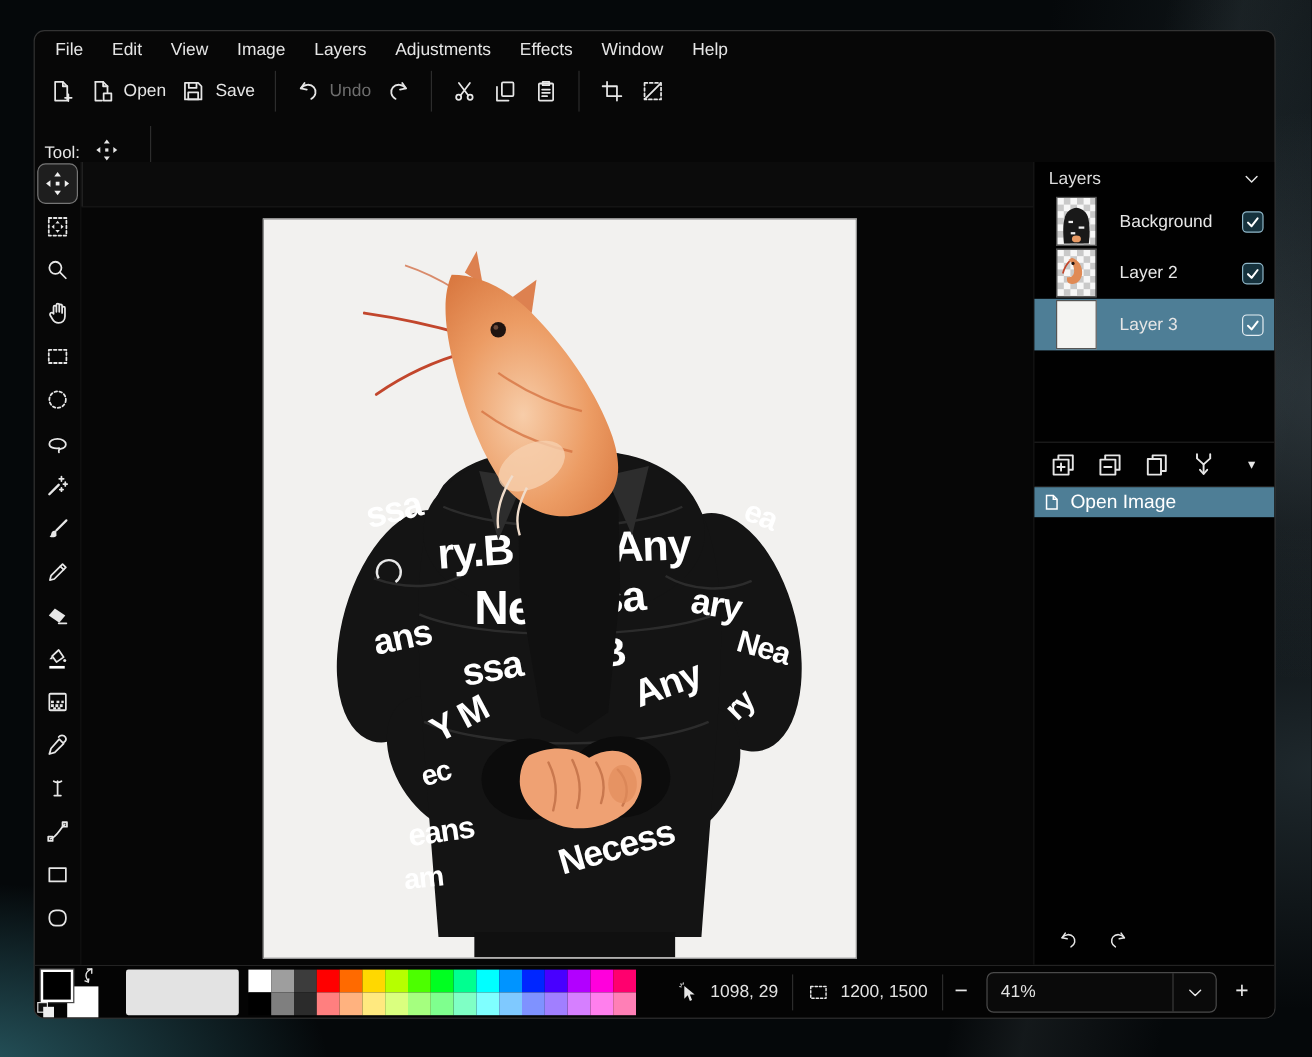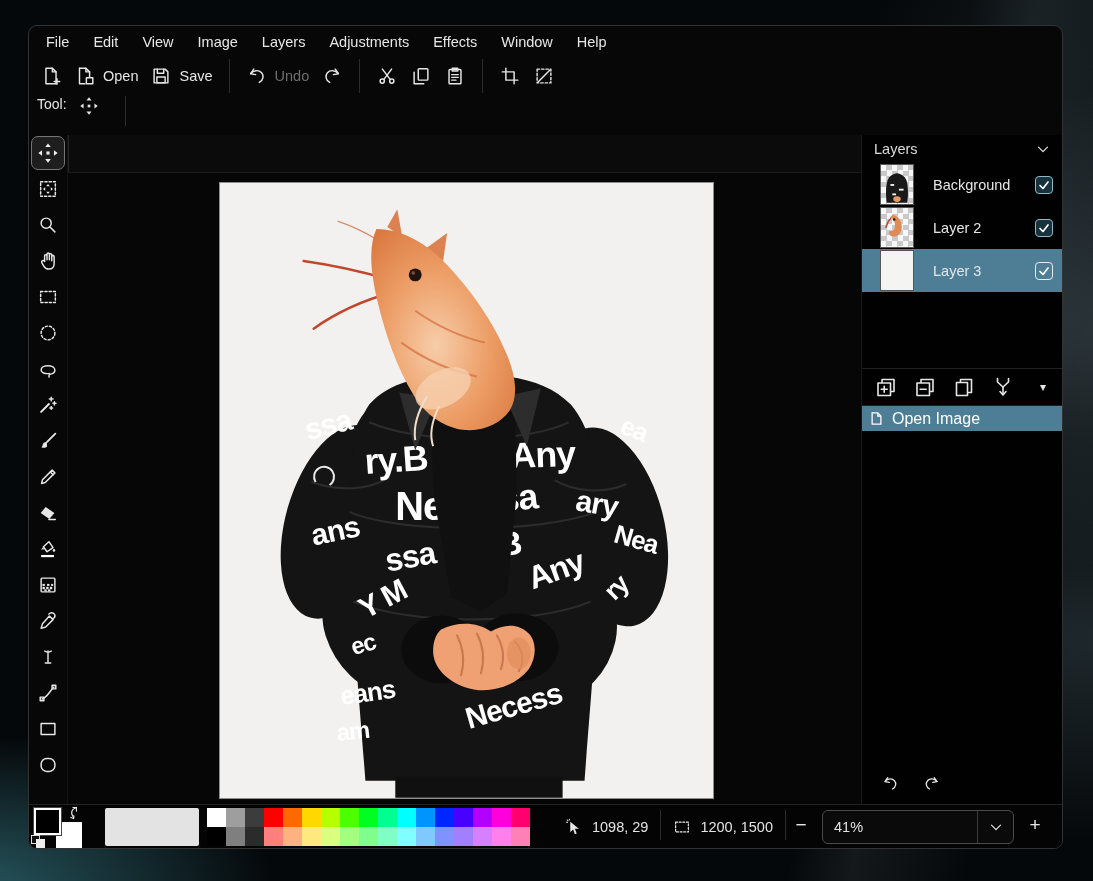--- a/index.html
+++ b/index.html
@@ -24,21 +24,21 @@
   
   .menubar { height:30px; display:flex; align-items:center; padding:2px 6px 0 6px; gap:2px; font-size:14.5px; flex:0 0 auto;}
   .menu-item { padding:3px 11px; border-radius:4px; cursor:default; white-space:nowrap;}
   
   .toolbar { height:40px; display:flex; align-items:center; padding:0 6px; gap:2px; flex:0 0 auto;}
   .tbtn { height:32px; min-width:32px; display:flex; align-items:center; justify-content:center; gap:7px; border-radius:5px; font-size:14.5px; padding:0 5px;}
   .tbtn.disabled { color:#6e6e6e; }
   .tsep { width:1px; height:34px; background:#2c2c2c; margin:0 9px; flex:0 0 auto;}
   .icon { stroke:#e6e6e6; fill:none; stroke-width:1.6; stroke-linecap:round; stroke-linejoin:round; }
   
-  .toolrow { height:39px; display:flex; align-items:flex-start; padding:0 8px; gap:12px; font-size:14px; flex:0 0 auto;}
+  .toolrow { height:39px; display:flex; align-items:flex-end; padding:0 8px; gap:12px; font-size:14px; flex:0 0 auto;}
   .toolrow .vsep { width:1px; height:30px; background:#2c2c2c; margin-left:14px;}
   
   .content { flex:1 1 auto; display:flex; min-height:0;}
   .lefttools { width:38px; display:flex; flex-direction:column; align-items:center; flex:0 0 auto;}
   .tool { width:36px; height:36px; display:flex; align-items:center; justify-content:center; flex:0 0 auto;}
   .tool.selected { width:34px; height:34px; margin:1px 0; border:1px solid #767676; border-radius:7px; background:#1e1e1e;}
   .center { flex:1 1 auto; display:flex; flex-direction:column; min-width:0; border-left:1px solid #141414;}
   .tabstrip { height:38px; display:flex; align-items:stretch; background:#0b0b0b; border-bottom:1px solid #1b1b1b; flex:0 0 auto;}
   .tab { position:relative; display:flex; align-items:center; gap:16px; padding:0 16px 0 22px; font-size:14.5px; color:#e3e3e3; background:#111;}
   .tab-underline { position:absolute; left:2px; right:2px; bottom:1px; height:4px; background:#7ea9c9; border-radius:2px;}
@@ -68,21 +68,21 @@
   .statusbar { height:44px; display:flex; align-items:center; background:#040404; border-top:1px solid #232323; padding:0 12px 0 2px; flex:0 0 auto;}
   .colorwidget { width:62px; height:42px; position:relative; flex:0 0 auto;}
   .swatch-secondary { position:absolute; left:25px; top:16px; width:26px; height:26px; background:#fff;}
   .swatch-primary { position:absolute; left:3px; top:2px; width:27px; height:27px; background:#000; border:2px solid #fff; box-shadow:0 0 0 1px #494949;}
   .swap-arrows { position:absolute; left:32px; top:-2px;}
   .reset-swatches { position:absolute; left:0; bottom:-1px; width:15px; height:14px;}
   .reset-swatches .b1{ position:absolute; left:0; top:0; width:9px; height:9px; border:1.5px solid #ddd; background:#111;}
   .reset-swatches .b2{ position:absolute; left:5px; top:4px; width:9px; height:9px; background:#eee;}
   .recent { width:94px; height:38px; background:#e3e3e3; border-radius:2px; margin-left:12px; flex:0 0 auto;}
   .palette { display:grid; grid-template-rows:repeat(2,19px); grid-auto-flow:column; grid-auto-columns:19px; margin-left:8px; flex:0 0 auto;}
-  .statusright { margin-left:auto; display:flex; font-size:14.5px; color:#e3e3e3;}
+  .statusright { margin-left:auto; display:flex; align-items:center; font-size:14.5px; color:#e3e3e3;}
   .sgroup { display:flex; align-items:center; gap:9px; padding:0 12px;}
   .ssep { width:1px; height:30px; background:#2c2c2c;}
   .zoombtn { width:30px; height:30px; display:flex; align-items:center; justify-content:center; font-size:19px; color:#e6e6e6;}
   .combo { width:192px; height:34px; border:1px solid #4a4a4a; border-radius:6px; display:flex; align-items:stretch; background:#0a0a0a; margin:0 6px;}
   .combo-text { flex:1; display:flex; align-items:center; padding-left:11px; font-size:14.5px;}
   .combo-arrow { width:36px; border-left:1px solid #3a3a3a; display:flex; align-items:center; justify-content:center;}
 </style>
 </head>
 <body>
 

